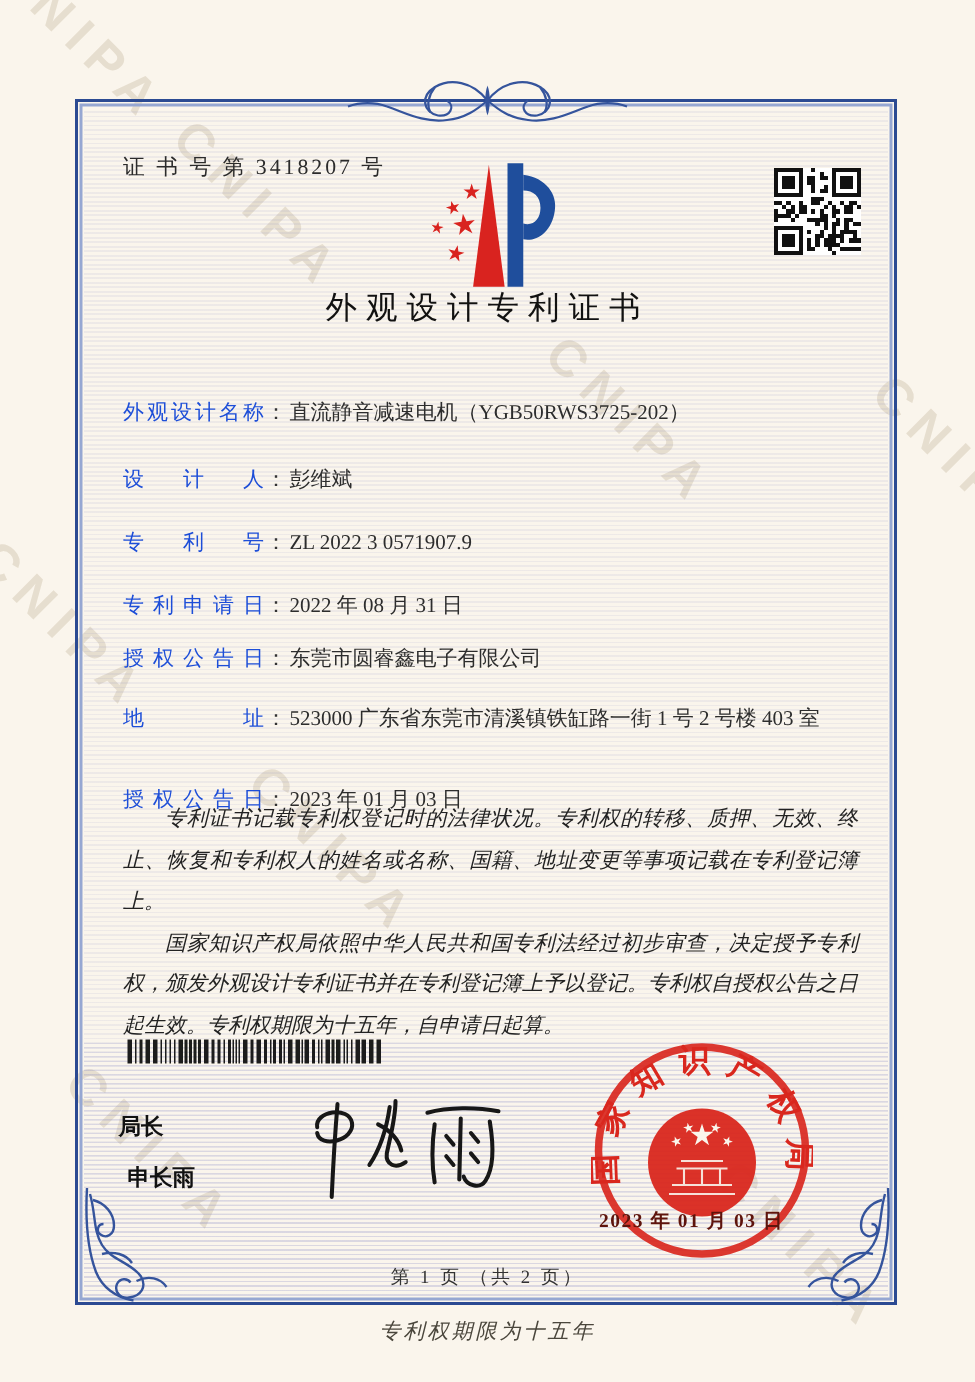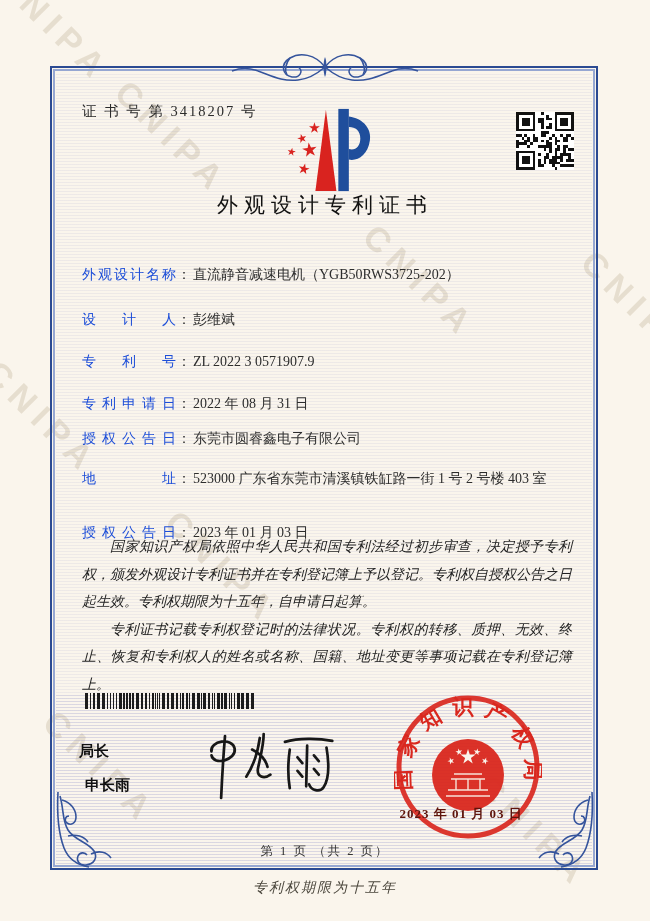--- a/index.html
+++ b/index.html
@@ -291,22 +291,22 @@
 <div class="field-row" style="top:470px;">
   <span class="field-label">地址</span><span class="field-colon">：</span><span class="field-value">523000 广东省东莞市清溪镇铁缸路一街 1 号 2 号楼 403 室</span>
 </div>
 <div class="field-row" style="top:510px;width:500px;margin-top:14px;">
   <span>
     <span class="field-label">授权公告日</span><span class="field-colon">：</span><span class="field-value">2023 年 01 月 03 日</span>
   </span>
 </div>
 
 <div class="paragraphs">
+  <p>专利证书记载专利权登记时的法律状况。专利权的转移、质押、无效、终止、恢复和专利权人的姓名或名称、国籍、地址变更等事项记载在专利登记簿上。</p>
   <p>国家知识产权局依照中华人民共和国专利法经过初步审查，决定授予专利权，颁发外观设计专利证书并在专利登记簿上予以登记。专利权自授权公告之日起生效。专利权期限为十五年，自申请日起算。</p>
-  <p>专利证书记载专利权登记时的法律状况。专利权的转移、质押、无效、终止、恢复和专利权人的姓名或名称、国籍、地址变更等事项记载在专利登记簿上。</p>
 </div>
 
 <div class="barcode" id="barcode"><i style="width:3px;margin-right:2px"></i><i style="width:1px;margin-right:2px"></i><i style="width:2px;margin-right:2px"></i><i style="width:3px;margin-right:2px"></i><i style="width:3px;margin-right:2px"></i><i style="width:1px;margin-right:2px"></i><i style="width:1px;margin-right:2px"></i><i style="width:1px;margin-right:2px"></i><i style="width:1px;margin-right:2px"></i><i style="width:3px;margin-right:1px"></i><i style="width:2px;margin-right:1px"></i><i style="width:2px;margin-right:1px"></i><i style="width:2px;margin-right:1px"></i><i style="width:2px;margin-right:2px"></i><i style="width:3px;margin-right:2px"></i><i style="width:2px;margin-right:2px"></i><i style="width:2px;margin-right:2px"></i><i style="width:1px;margin-right:2px"></i><i style="width:2px;margin-right:1px"></i><i style="width:1px;margin-right:1px"></i><i style="width:1px;margin-right:1px"></i><i style="width:1px;margin-right:2px"></i><i style="width:3px;margin-right:2px"></i><i style="width:2px;margin-right:2px"></i><i style="width:3px;margin-right:2px"></i><i style="width:2px;margin-right:2px"></i><i style="width:1px;margin-right:1px"></i><i style="width:2px;margin-right:2px"></i><i style="width:2px;margin-right:1px"></i><i style="width:1px;margin-right:2px"></i><i style="width:3px;margin-right:2px"></i><i style="width:3px;margin-right:1px"></i><i style="width:1px;margin-right:1px"></i><i style="width:3px;margin-right:2px"></i><i style="width:2px;margin-right:2px"></i><i style="width:1px;margin-right:1px"></i><i style="width:1px;margin-right:2px"></i><i style="width:3px;margin-right:1px"></i><i style="width:2px;margin-right:1px"></i><i style="width:3px;margin-right:2px"></i><i style="width:1px;margin-right:1px"></i><i style="width:1px;margin-right:2px"></i><i style="width:1px;margin-right:2px"></i><i style="width:3px;margin-right:1px"></i><i style="width:3px;margin-right:2px"></i><i style="width:3px;margin-right:2px"></i><i style="width:3px;margin-right:2px"></i></div>
 
 <div class="sig-title">局长</div>
 <div class="sig-name">申长雨</div>
 <svg class="sig-image" width="145" height="82" viewBox="0 0 150 82">
   <g fill="none" stroke="#171717" stroke-width="2.8" stroke-linecap="round">
     <path d="M30,10 C28,34 27,52 26,74"></path>
     <path d="M16,26 C14,15 38,11 40,23 C42,35 18,41 16,30"></path>

